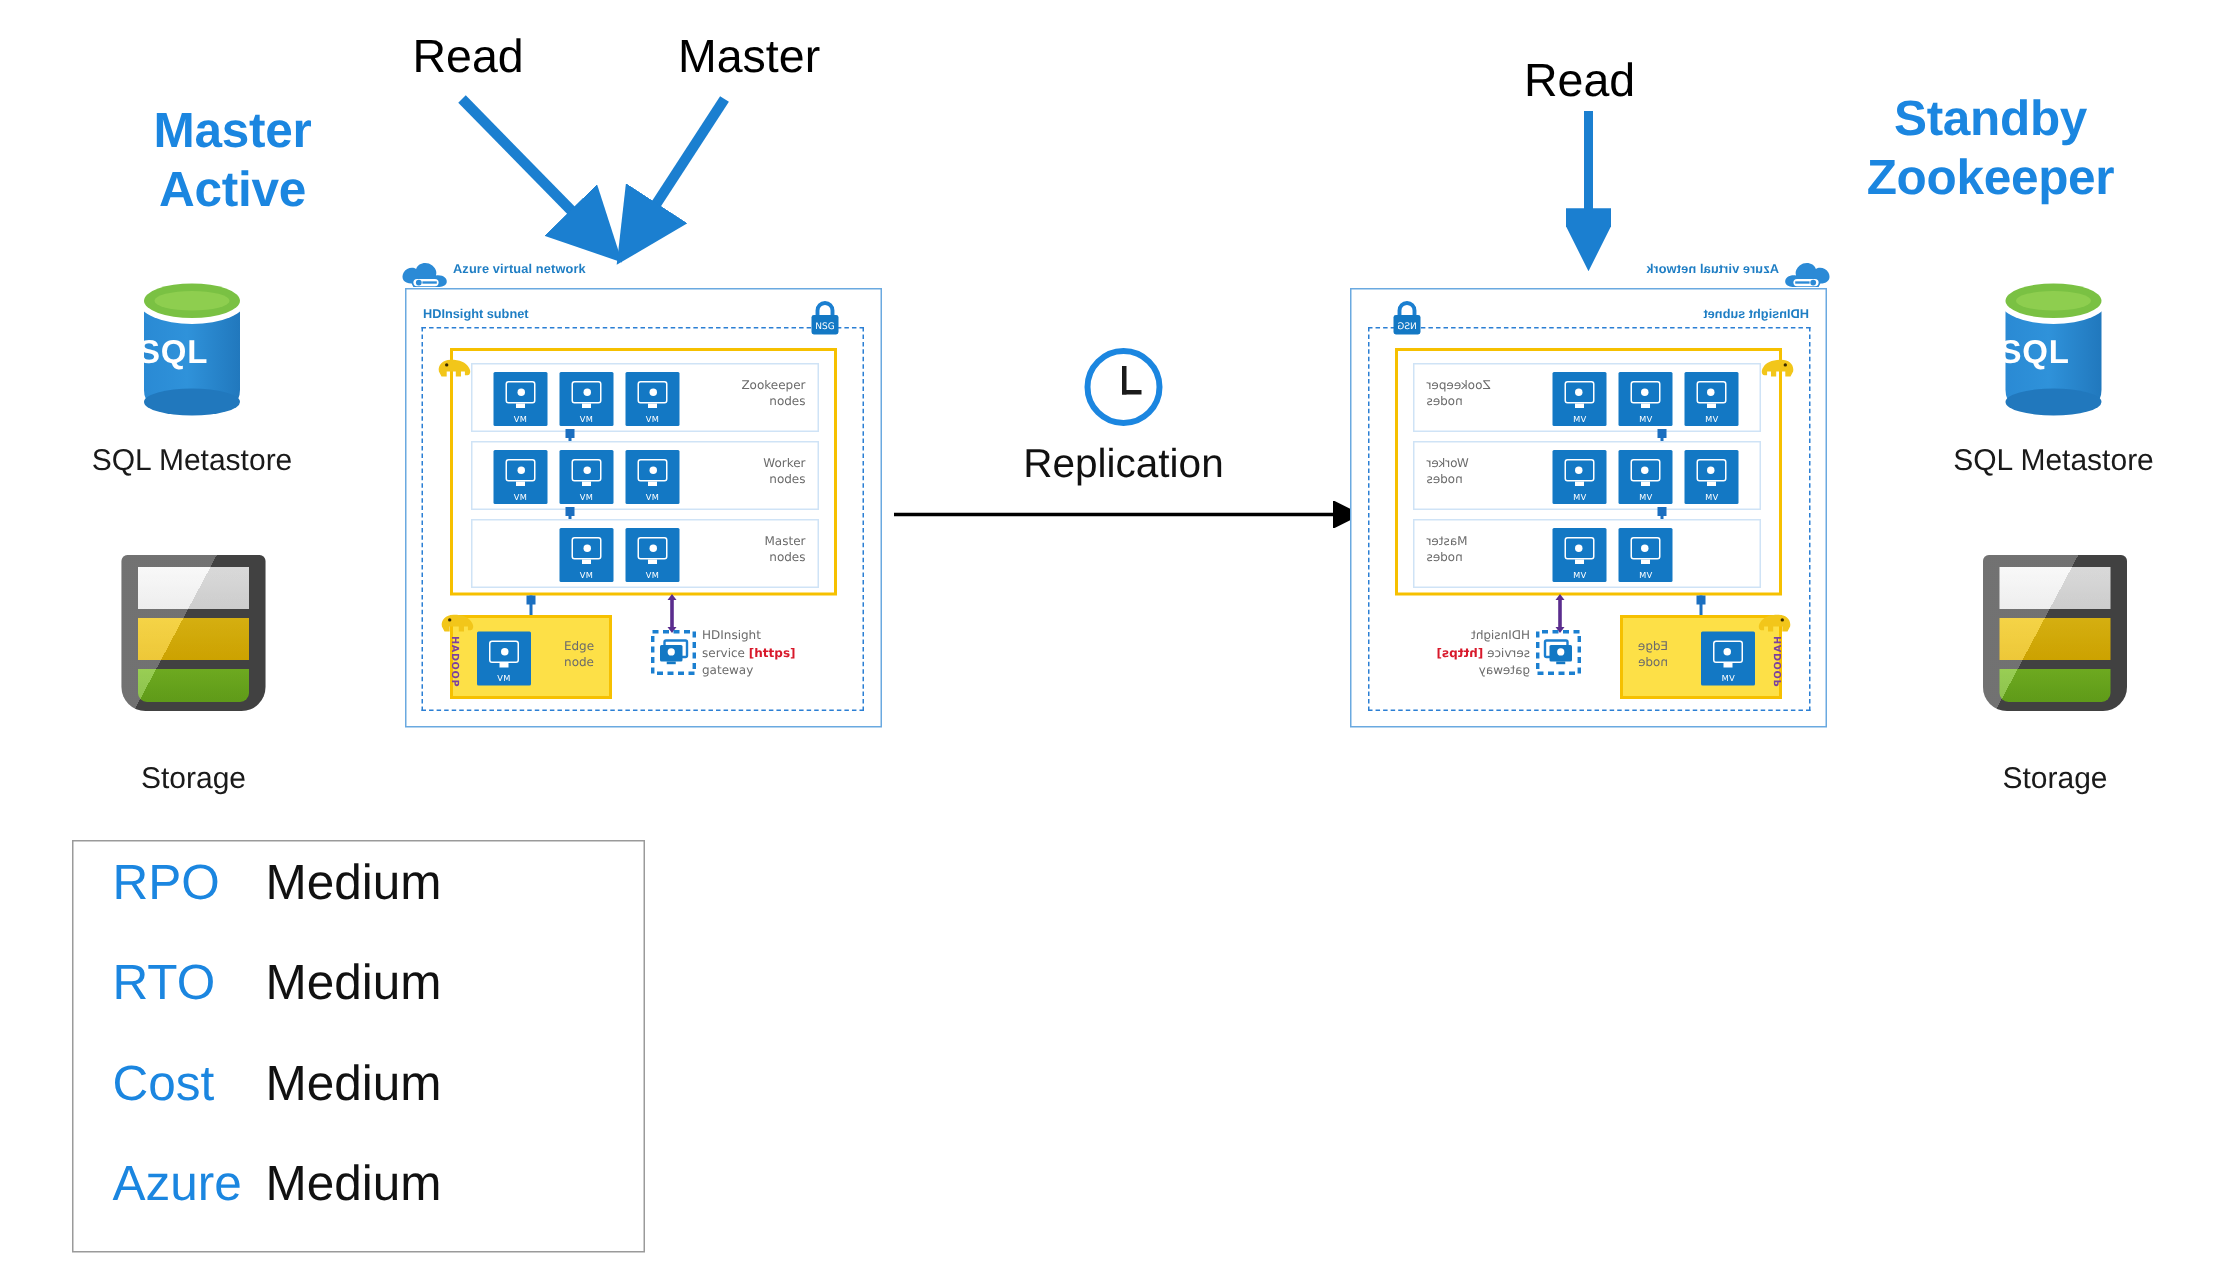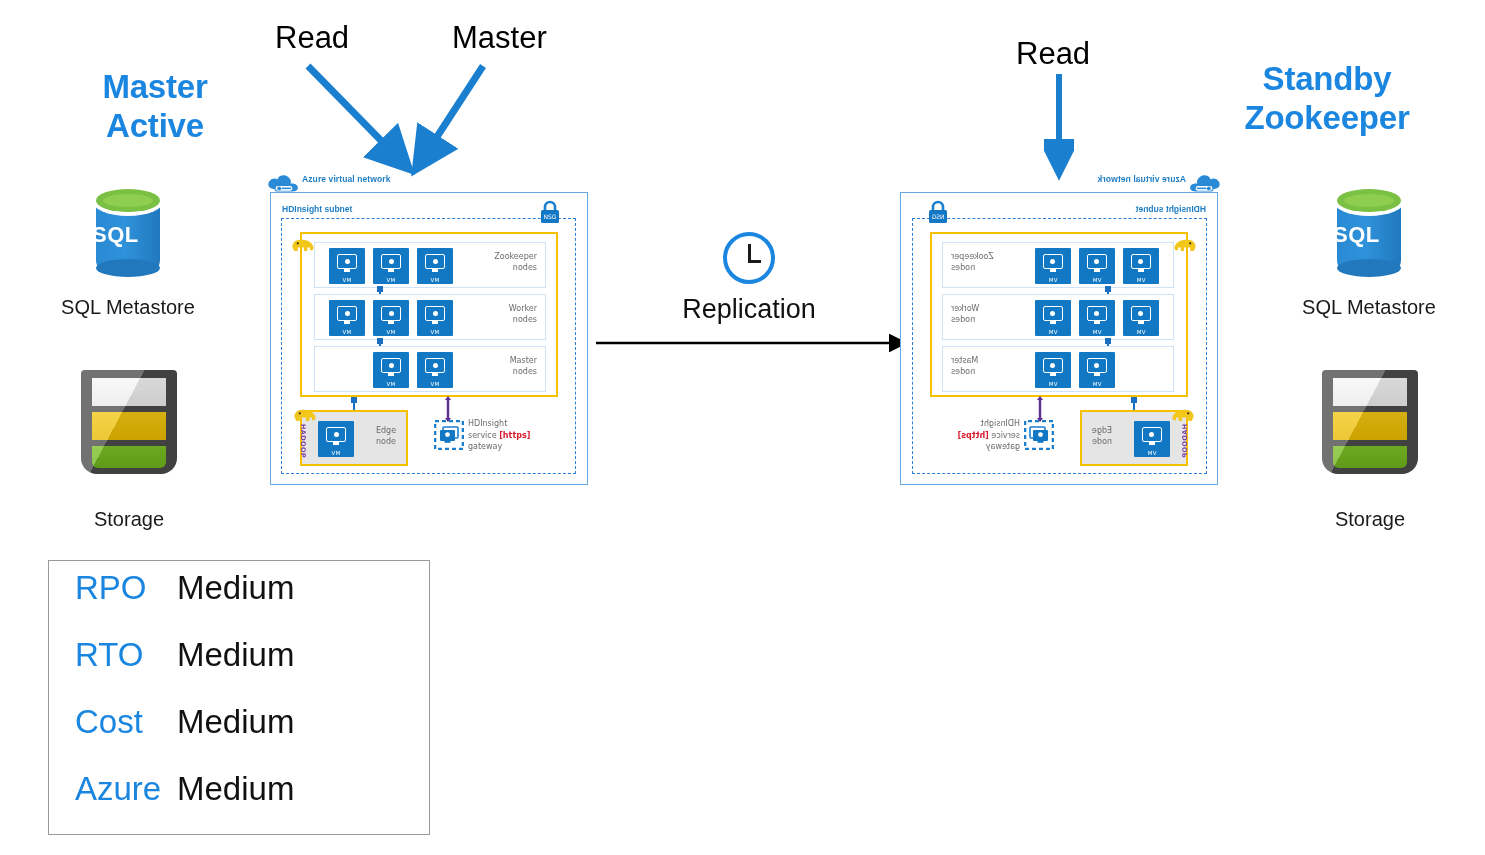--- a/index.html
+++ b/index.html
@@ -115,21 +115,21 @@
   }
   .vm .vmtxt{
     position:absolute;left:0;bottom:1px;width:36px;text-align:center;
     font-size:5.5px;color:#fff;font-family:"DejaVu Sans",sans-serif;letter-spacing:.3px;
   }
   .hadoop-ele{position:absolute;width:26px;height:18px;}
   .link-v{position:absolute;width:2px;background:#1b6fc0;}
   .dot-sq{position:absolute;width:6px;height:6px;background:#1b6fc0;}
   .yellow-edge{
     position:absolute;left:42px;top:240px;width:108px;height:56px;
-    border:2.2px solid #f6c000;box-sizing:border-box;background:#e5e5e5;
+    border:2.2px solid #f6c000;box-sizing:border-box;background:#fde047;
   }
   .edge-label{
     position:absolute;left:62px;top:14px;width:44px;text-align:center;
     font-size:8px;color:#6b6b6b;line-height:1.35;font-family:"DejaVu Sans",sans-serif;
   }
   .hadoop-vtxt{
     position:absolute;left:-3px;top:12px;font-size:6.5px;font-weight:700;color:#7b3fa0;
     writing-mode:vertical-rl;letter-spacing:.4px;font-family:"DejaVu Sans",sans-serif;
   }
   .gw-ico{position:absolute;left:176px;top:250px;width:30px;height:30px;}

